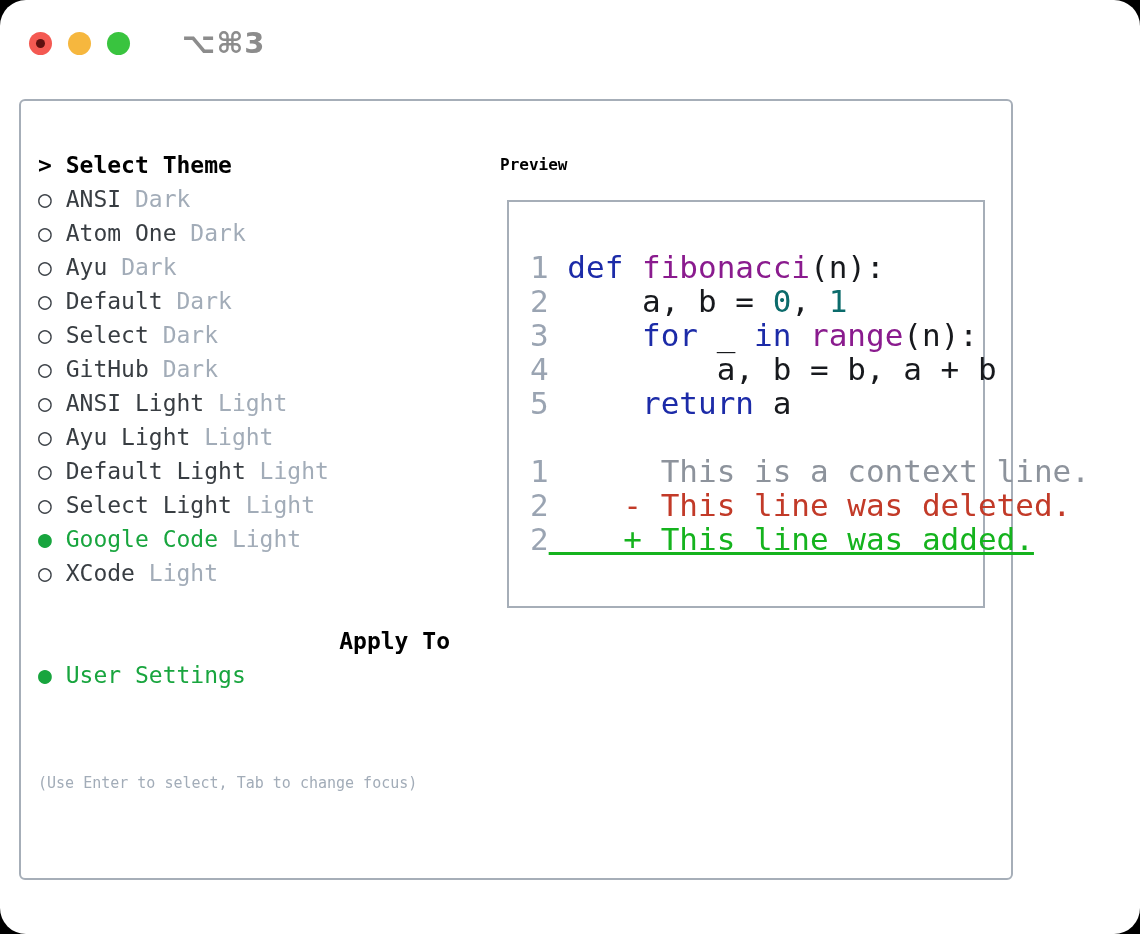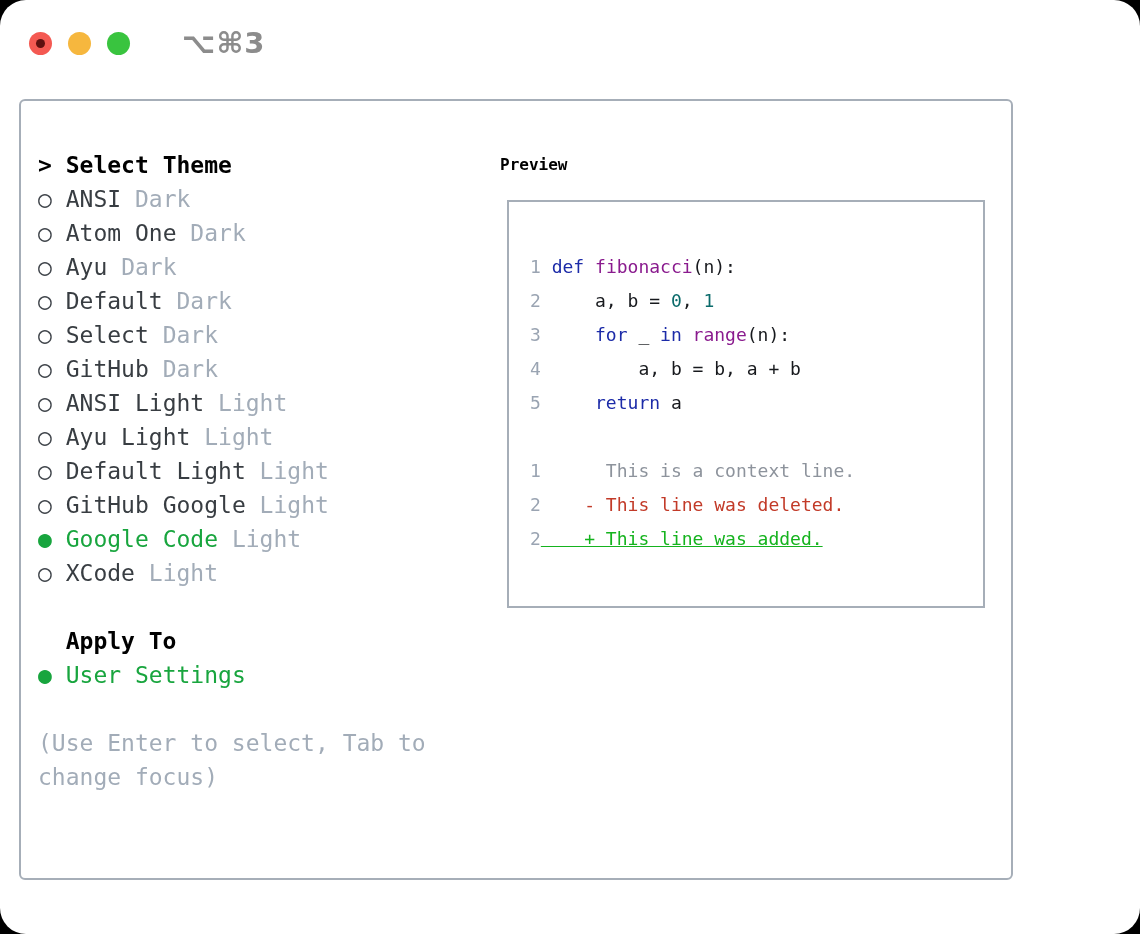--- a/index.html
+++ b/index.html
@@ -32,43 +32,43 @@
     border:2px solid var(--border-gray); border-radius:6px; background:#fff;
   }
 
   .left-col {
     position:absolute; left:17px; top:47px;
     font-size:23px; line-height:34px; color:var(--text-dark);
   }
   .line { white-space:pre; height:34px; }
   .blank { height:34px; }
 
-  .bold { font-weight:bold; color:#000; }
+  .bold { font-weight:bold; color:#000;text-align:right; }
   .marker-prompt { font-weight:bold; color:#000; }
   .radio { color:var(--circle-gray); }
   .theme-option.selected .radio,
   .apply-option.selected .radio { color:var(--ui-green); }
   .theme-option.selected .name,
   .apply-option.selected .name { color:var(--ui-green);text-align:center; }
   .name { color:var(--text-dark); }
   .variant { color:var(--muted-gray); }
   .apply-title { margin-left:2ch; }
 
   .help {
     white-space:normal; width:412px; color:var(--muted-gray);
-    font-size:23px; line-height:34px;
+    font-size:15px; line-height:34px;margin-top:40px;
   }
 
   
   .preview-title { position:absolute; left:479px; top:47px; font-size:16px; line-height:34px; }
   .preview-box {
     position:absolute; left:486px; top:99px; width:478px; height:408px;
     border:2px solid var(--border-gray); background:#fff;
     padding:48px 0 0 21px;
-    font-size:18px; line-height:34px;
+    font-size:31px; line-height:34px;
   }
 
   .lnum { color:var(--line-number-gray); }
   .pln  { color:var(--code-plain); }
   .kwd  { color:var(--keyword-blue); }
   .typ  { color:var(--function-purple); }
   .lit  { color:var(--literal-teal); }
   .ctx  { color:var(--context-gray); }
   .del  { color:var(--deleted-red); }
   .add  { color:var(--added-green);text-decoration:underline; }
@@ -95,21 +95,21 @@
       <div id="theme-list">
           <div class="line theme-option"><span class="radio">○</span><span> </span><span class="name">ANSI</span><span> </span><span class="variant">Dark</span></div>
           <div class="line theme-option"><span class="radio">○</span><span> </span><span class="name">Atom One</span><span> </span><span class="variant">Dark</span></div>
           <div class="line theme-option"><span class="radio">○</span><span> </span><span class="name">Ayu</span><span> </span><span class="variant">Dark</span></div>
           <div class="line theme-option"><span class="radio">○</span><span> </span><span class="name">Default</span><span> </span><span class="variant">Dark</span></div>
           <div class="line theme-option"><span class="radio">○</span><span> </span><span class="name">Select</span><span> </span><span class="variant">Dark</span></div>
           <div class="line theme-option"><span class="radio">○</span><span> </span><span class="name">GitHub</span><span> </span><span class="variant">Dark</span></div>
           <div class="line theme-option"><span class="radio">○</span><span> </span><span class="name">ANSI Light</span><span> </span><span class="variant">Light</span></div>
           <div class="line theme-option"><span class="radio">○</span><span> </span><span class="name">Ayu Light</span><span> </span><span class="variant">Light</span></div>
           <div class="line theme-option"><span class="radio">○</span><span> </span><span class="name">Default Light</span><span> </span><span class="variant">Light</span></div>
-          <div class="line theme-option"><span class="radio">○</span><span> </span><span class="name">GitHub Google</span><span> </span><span class="variant">Light</span></div>
+          <div class="line theme-option"><span class="radio">○</span><span> </span><span class="name">Select Light</span><span> </span><span class="variant">Light</span></div>
           <div class="line theme-option selected"><span class="radio">●</span><span> </span><span class="name">Google Code</span><span> </span><span class="variant">Light</span></div>
           <div class="line theme-option"><span class="radio">○</span><span> </span><span class="name">XCode</span><span> </span><span class="variant">Light</span></div>
         </div>
 
       <div class="blank"></div>
 
       <div class="line apply-title bold">Apply To</div>
       <div id="apply-list">
           <div class="line apply-option selected"><span class="radio">●</span><span> </span><span class="name">User Settings</span></div>
         </div>

